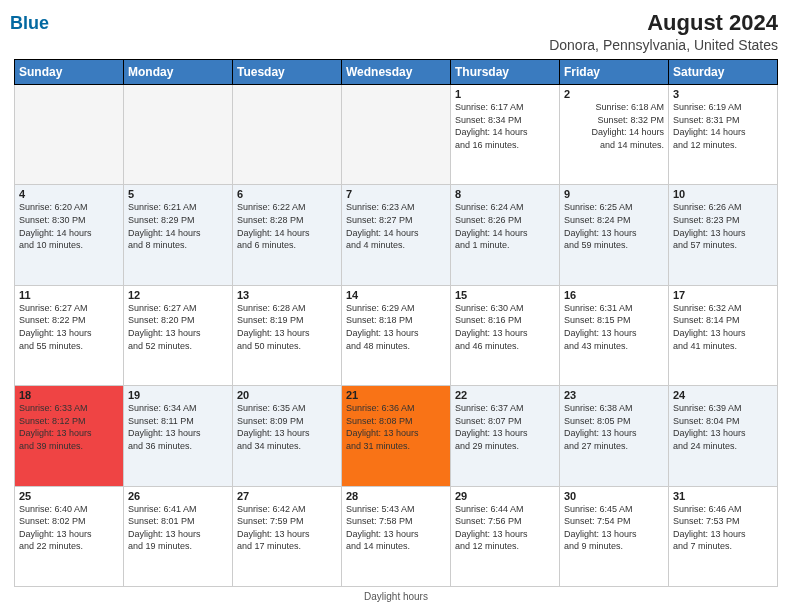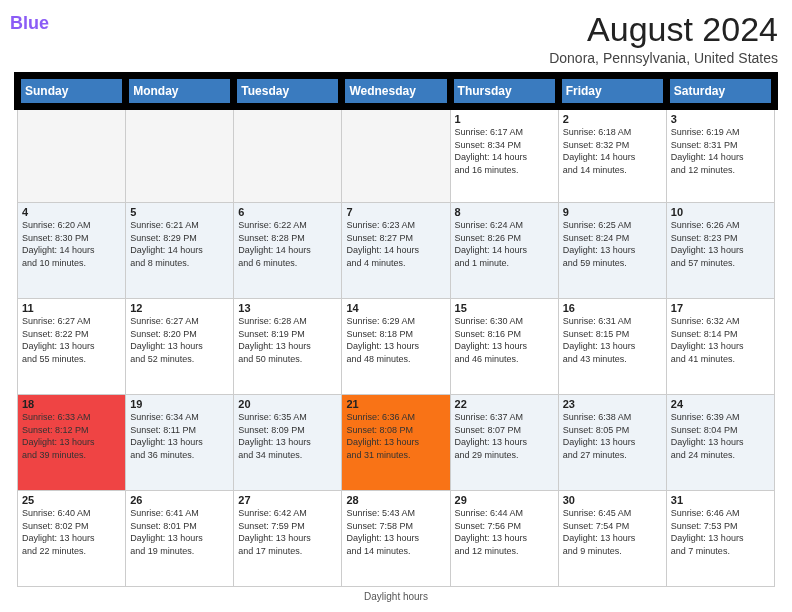--- a/index.html
+++ b/index.html
@@ -39,22 +39,22 @@
     }
     .logo-icon {
       width: 28px;
       height: 28px;
       margin-left: 2px;
     }
     .title-block {
       text-align: right;
     }
     .month-title {
-      font-size: 34px;
-      font-weight: normal;
+      font-size: 22px;
+      font-weight: bold;
       color: #222;
     }
     .location {
       font-size: 14px;
       color: #444;
       margin-top: 1px;
     }
     .calendar {
       flex: 1;
       border: 1px solid #ccc;
@@ -62,21 +62,21 @@
       width: 100%;
       table-layout: fixed;
     }
     .calendar th {
       background: #3a7bbf;
       color: #fff;
       font-size: 12px;
       font-weight: bold;
       padding: 5px 4px;
       text-align: left;
-      border: 7px solid #000000;
+      border: 1px solid #000000;
     }
     .calendar td {
       vertical-align: top;
       padding: 3px 4px;
       border: 1px solid #ccc;
       font-size: 9.5px;
       color: #333;
       background: #fff;
       width: calc(100% / 7);
       height: 88px;
@@ -107,21 +107,21 @@
     }
   </style>
 </head>
 <body>
 
 <div class="page">
   <div class="header">
     <div class="logo">
       <div>
         <div style="display:flex;align-items:center;">
-          <div class="logo-text" style="color:#8b5cf6;margin-left:-4px;">Blue</div>
+          <div class="logo-text" style="color:#0369a1;margin-left:-4px;">Blue</div>
         </div>
       </div>
     </div>
     <div class="title-block">
       <div class="month-title">August 2024</div>
       <div class="location">Donora, Pennsylvania, United States</div>
     </div>
   </div>
 
   <table class="calendar">
@@ -144,21 +144,21 @@
           <td class="empty"></td>
           <td>
             <span class="day-num">1</span>
             <div class="day-info" style="white-space: pre-line;">Sunrise: 6:17 AM
 Sunset: 8:34 PM
 Daylight: 14 hours
 and 16 minutes.</div>
           </td>
           <td>
             <span class="day-num">2</span>
-            <div class="day-info" style="white-space: pre-line;">Sunrise: 6:18 AM
+            <div class="day-info" style="white-space: pre-line; text-align: right;">Sunrise: 6:18 AM
 Sunset: 8:32 PM
 Daylight: 14 hours
 and 14 minutes.</div>
           </td>
           <td>
             <span class="day-num">3</span>
             <div class="day-info" style="white-space: pre-line;">Sunrise: 6:19 AM
 Sunset: 8:31 PM
 Daylight: 14 hours
 and 12 minutes.</div>

